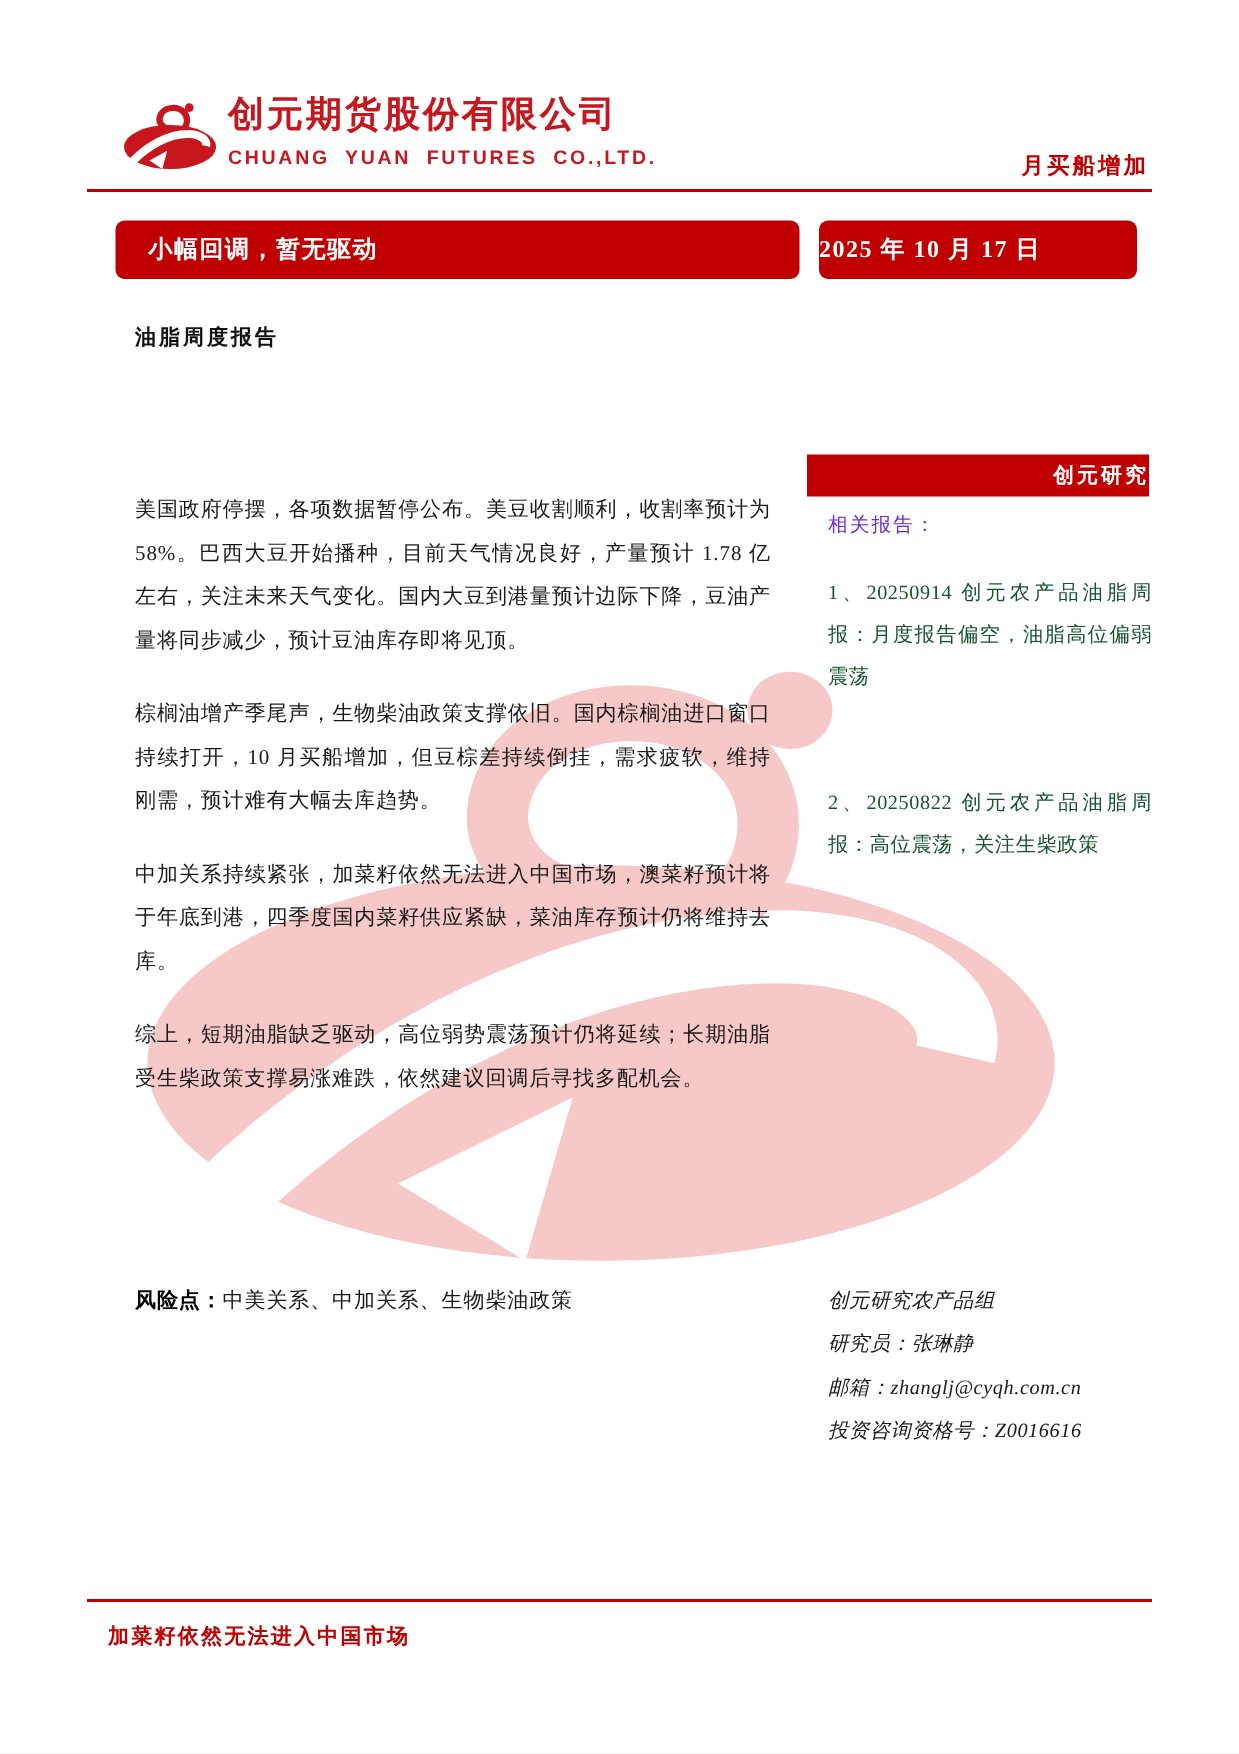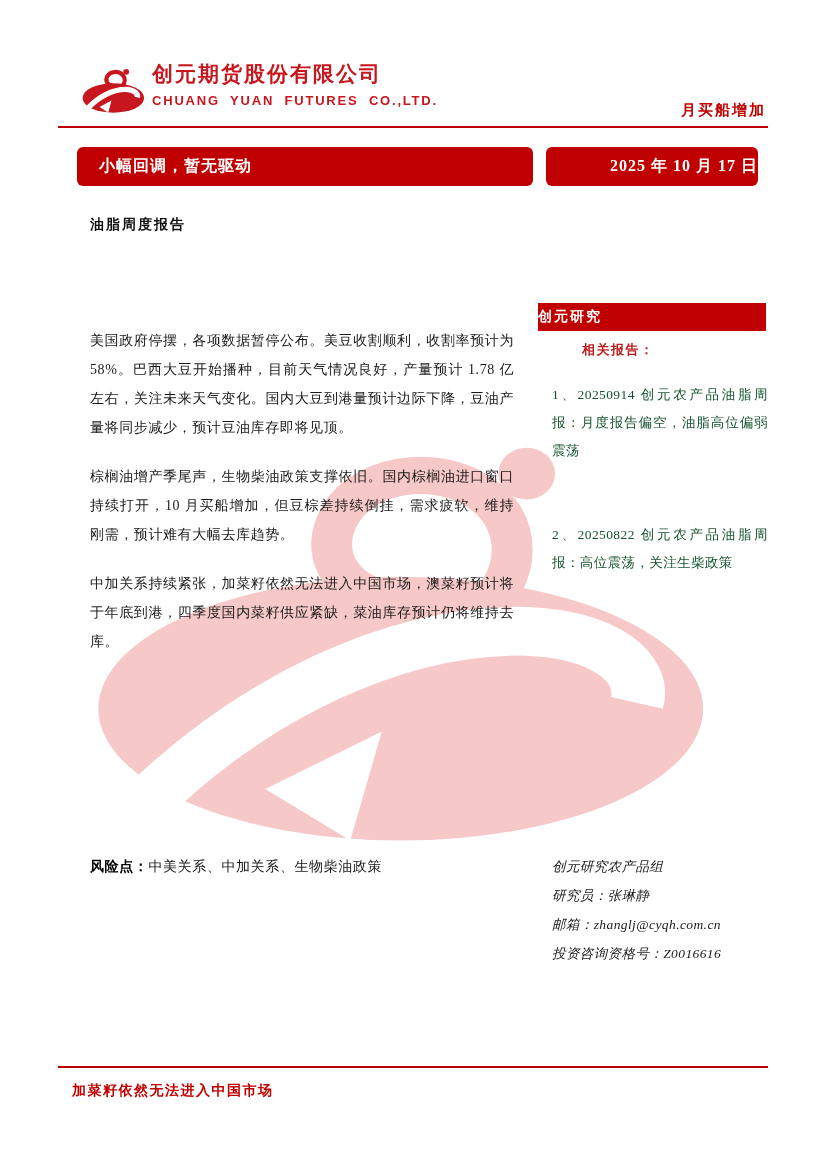--- a/index.html
+++ b/index.html
@@ -15,41 +15,41 @@
   .watermark {
     position:absolute; left:92px; top:422px; width:630px; height:430px;
     color:#f6c8c7; z-index:0; pointer-events:none;
   }
 
   
   .logo-mark-small { position:absolute; left:82px; top:60px; width:64px; height:60px; color:#c7161e; }
   .logo-text { position:absolute; left:152px; top:60px; }
   .company-cn {
     font-family:Liberation Sans, sans-serif;
-    font-size:21px; font-weight:bold; color:#c7161e; letter-spacing:2px; white-space:nowrap;
+    font-size:24px; font-weight:bold; color:#c7161e; letter-spacing:2px; white-space:nowrap;
   }
   .company-en {
     font-family:"Liberation Sans","DejaVu Sans",sans-serif;
     font-size:13px; font-weight:bold; color:#c7161e; letter-spacing:1.8px; word-spacing:5px;
     margin-top:5px; white-space:nowrap;
   }
   .report-badge {
     position:absolute; top:101px; left:646px; width:120px; text-align:right;
     font-size:15px; font-weight:bold; color:#c00000; letter-spacing:2px;
   }
   .header-rule { position:absolute; left:58px; top:126px; width:710px; height:2px; background:#c00000; }
 
   
   .banner {
     position:absolute; top:147px; height:39px; background:#c00000; border-radius:6px;
     color:#ffffff; font-weight:bold; font-size:16px;
     display:flex; align-items:center; letter-spacing:1px;
   }
   .banner.title-banner { left:77px; width:456px; padding-left:22px; }
-  .banner.date-banner  { left:546px; width:212px; justify-content:flex-end;padding-left:45px; }
+  .banner.date-banner  { left:546px; width:212px; justify-content:flex-start; }
 
   .subtitle {
     position:absolute; left:90px; top:216px;
     font-size:14px; font-weight:bold; color:#111111; letter-spacing:2px;
   }
 
   
   .left-col { position:absolute; left:90px; top:298px; width:424px; }
   .key-heading { font-size:15px; font-weight:bold; color:#c00000; letter-spacing:2px; }
   .body-par {
@@ -58,25 +58,25 @@
   }
   .body-par:first-of-type { margin-top:28px; }
 
   .risk-row { position:absolute; left:90px; top:858px; width:430px; font-size:14px; color:#191919; letter-spacing:0.6px; }
   .risk-label { font-weight:bold; color:#000000; }
 
   
   .research-bar {
     position:absolute; left:538px; top:303px; width:228px; height:28px;
     background:#c00000; color:#ffffff; font-weight:bold; font-size:14px;
-    display:flex; align-items:center; letter-spacing:2px;
+    display:flex; align-items:center; letter-spacing:2px;justify-content:flex-end;
   }
   .related-heading {
     position:absolute; left:552px; top:341px;
-    font-size:13px; font-weight:bold; color:#b91c1c; letter-spacing:1.5px;margin-left:30px;
+    font-size:13px; font-weight:normal; color:#6d28d9; letter-spacing:1.5px;
   }
   .related-item {
     position:absolute; left:552px; width:216px;
     font-size:13.5px; line-height:28px; color:#14532d; text-align:justify; letter-spacing:0.4px;
   }
   .related-item.item-1 { top:381px; }
   .related-item.item-2 { top:521px; }
 
   .analyst-block { position:absolute; left:552px; top:852px; width:220px; font-size:13.5px; color:#191919; }
   .analyst-block .line { line-height:29px; letter-spacing:0.4px; white-space:nowrap;font-style:italic; }
@@ -125,20 +125,21 @@
   <div class="banner date-banner">
     <span>2025 年 10 月 17 日</span>
   </div>
 
   <div class="subtitle">油脂周度报告</div>
 
   <div class="left-col">
     <p class="body-par">美国政府停摆，各项数据暂停公布。美豆收割顺利，收割率预计为58%。巴西大豆开始播种，目前天气情况良好，产量预计 1.78 亿左右，关注未来天气变化。国内大豆到港量预计边际下降，豆油产量将同步减少，预计豆油库存即将见顶。</p>
     <p class="body-par">棕榈油增产季尾声，生物柴油政策支撑依旧。国内棕榈油进口窗口持续打开，10 月买船增加，但豆棕差持续倒挂，需求疲软，维持刚需，预计难有大幅去库趋势。</p>
     <p class="body-par">中加关系持续紧张，加菜籽依然无法进入中国市场，澳菜籽预计将于年底到港，四季度国内菜籽供应紧缺，菜油库存预计仍将维持去库。</p>
+    <p class="body-par">综上，短期油脂缺乏驱动，高位弱势震荡预计仍将延续；长期油脂受生柴政策支撑易涨难跌，依然建议回调后寻找多配机会。</p>
   </div>
 
   <div class="risk-row">
     <span class="risk-label">风险点：</span><span>中美关系、中加关系、生物柴油政策</span>
   </div>
 
   <div class="research-bar">
     <span>创元研究</span>
   </div>
   <div class="related-heading">相关报告：</div>

